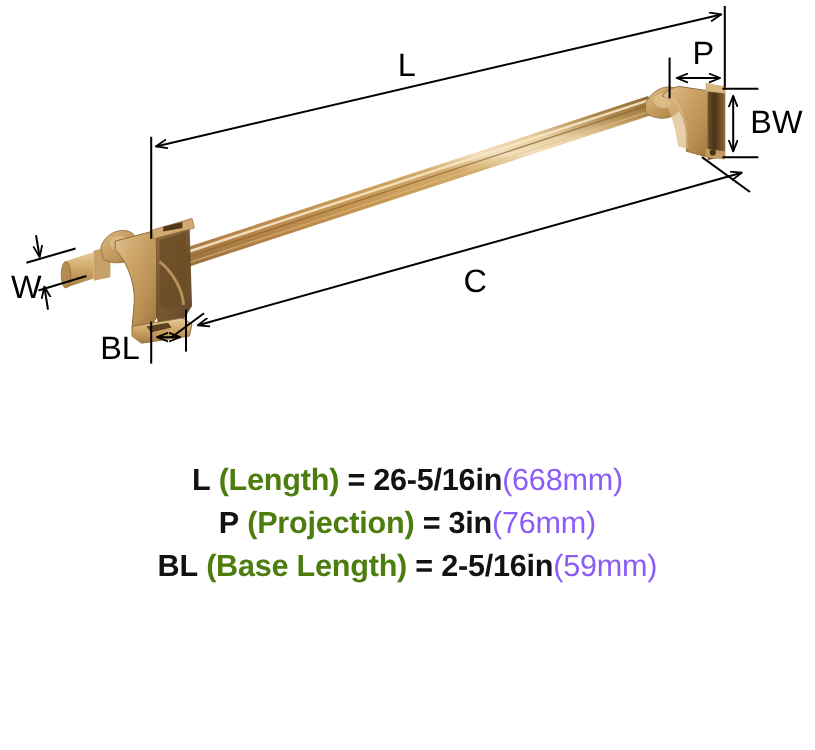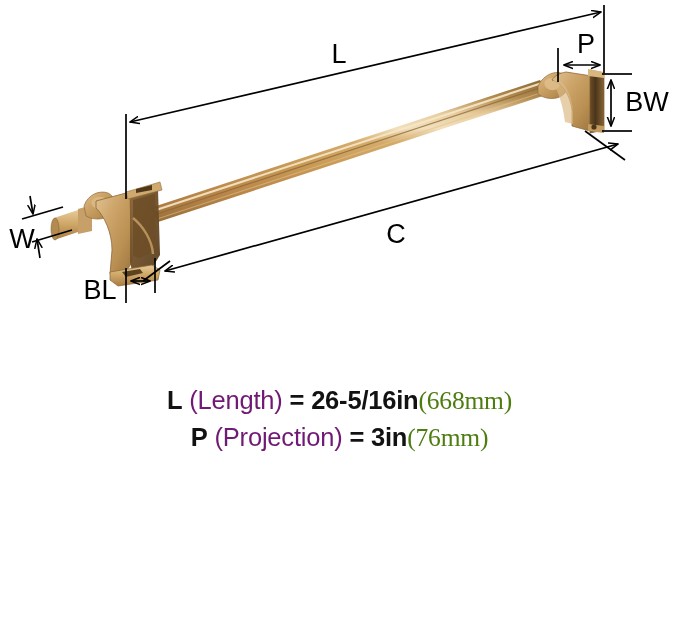--- a/index.html
+++ b/index.html
@@ -44,33 +44,32 @@
     font-size: 25.5px;
     line-height: 36px;
     white-space: nowrap;
     letter-spacing: -0.2px;
     color: #121212;
   }
   .spec-code {
     font-weight: bold;
   }
   .spec-name {
-    font-weight: normal;
-    color: #701a75;
+    font-weight: bold;
+    color: #4d7c0f;
   }
   .spec-eq {
     font-weight: bold;
   }
   .spec-value {
     font-weight: bold;
   }
   .spec-metric {
     font-weight: normal;
-    color: #4d7c0f;
-    font-family: Liberation Serif, serif;
+    color: #8b5cf6;
   }
 </style>
 </head>
 <body>
 
 <div id="page">
 
   <div id="drawing">
     <svg width="679" height="340" viewBox="0 0 679 340">
       <defs>
@@ -244,15 +243,21 @@
 
     <div class="spec-line">
       <span class="spec-code">P</span>
       <span class="spec-name">(Projection)</span>
       <span class="spec-eq">=</span>
       <span class="spec-value">3in</span><span class="spec-metric">(76mm)</span>
     </div>
 
 
 
+    <div class="spec-line">
+      <span class="spec-code">BL</span>
+      <span class="spec-name">(Base Length)</span>
+      <span class="spec-eq">=</span>
+      <span class="spec-value">2-5/16in</span><span class="spec-metric">(59mm)</span>
+    </div>
 
   </div>
 </div>
 
 </body></html>

